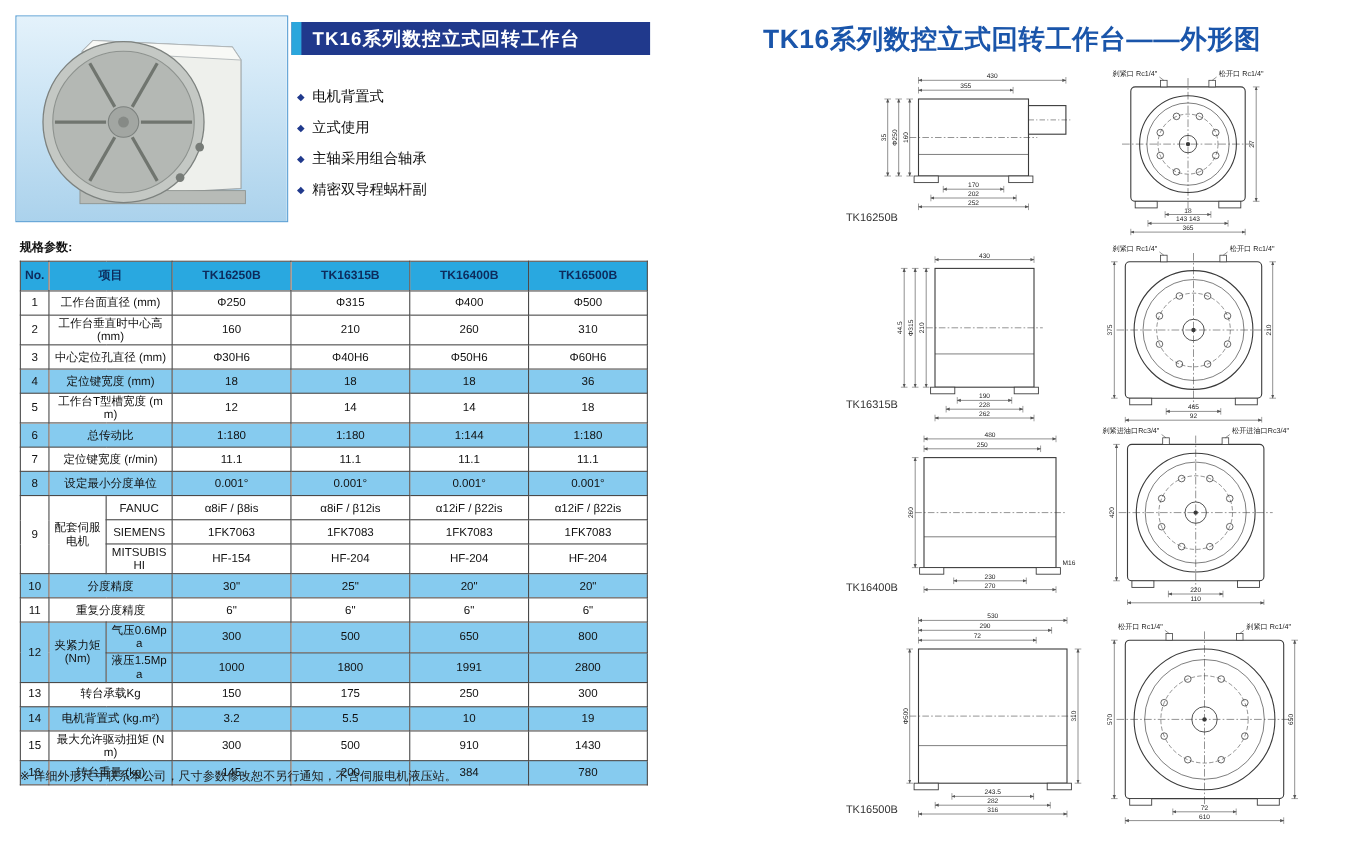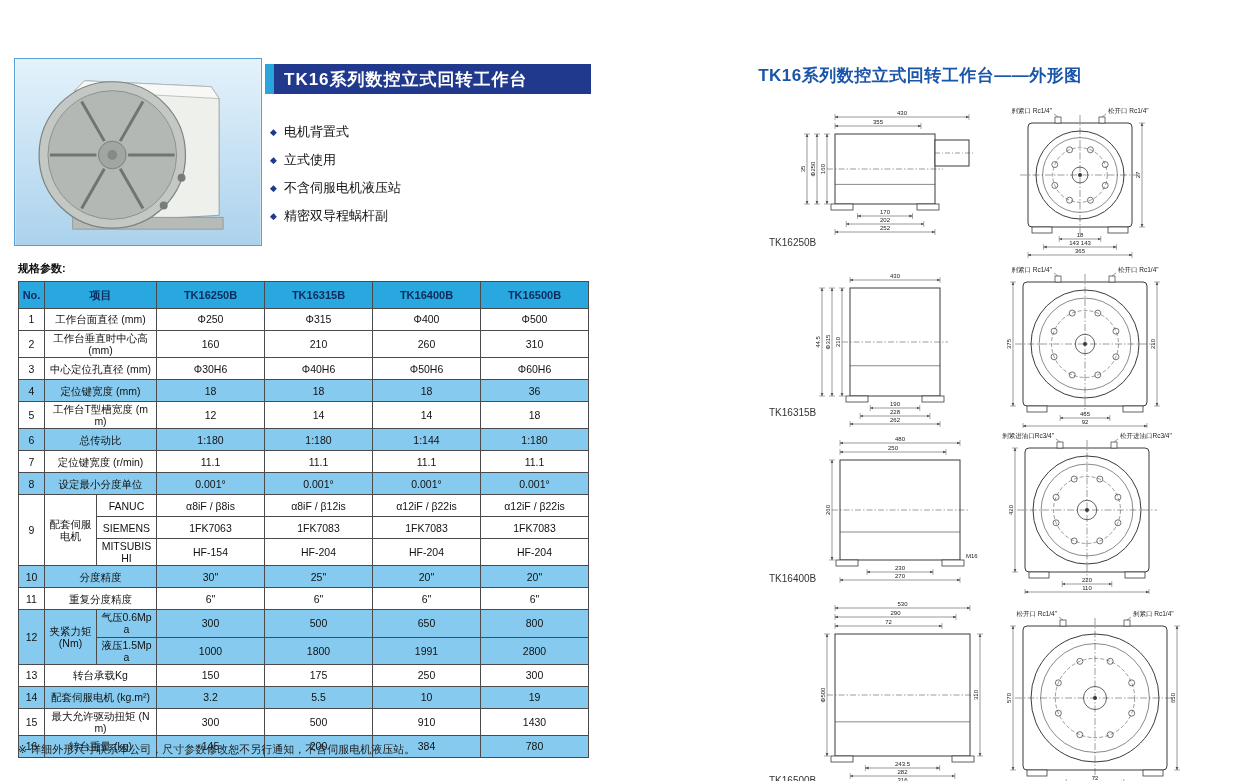--- a/index.html
+++ b/index.html
@@ -5,21 +5,21 @@
   *{margin:0;padding:0;box-sizing:border-box;}
   html,body{width:1240px;height:781px;}
   body{
     position:relative;background:#ffffff;overflow:hidden;
     font-family:"Liberation Sans","DejaVu Sans",sans-serif;color:#111;
   }
   :root{
     --banner-bg:#20398c; --banner-accent:#2ba6dc; --table-header:#29a8e0;
     --row-hl:#86cbef; --title-blue:#1a55aa; --photo-border:#5a9fd4;
   }
-  .page{position:absolute;inset:0;margin-top:44px;}
+  .page{position:absolute;inset:0;}
 
   
   .product-photo{position:absolute;left:14px;top:14px;width:248px;height:188px;
     border:1px solid var(--photo-border);}
   .banner{position:absolute;left:265px;top:20px;width:326px;height:30px;
     background:var(--banner-bg);display:flex;align-items:center;}
   .banner-accent{width:9px;height:100%;background:var(--banner-accent);flex:0 0 auto;}
   .banner-text{color:#fff;font-weight:bold;font-size:17px;letter-spacing:1px;padding-left:10px;white-space:nowrap;}
   .features{position:absolute;left:270px;top:74px;list-style:none;}
   .features li{display:flex;align-items:center;gap:7px;font-size:13px;padding:5px 0;}
@@ -28,21 +28,21 @@
   table.specs{position:absolute;left:18px;top:237px;width:570px;border-collapse:collapse;
     table-layout:fixed;font-size:10.5px;text-align:center;}
   table.specs th,table.specs td{border:1px solid #4a4a4a;padding:1px 2px;height:22px;line-height:1.15;
     overflow:hidden;word-break:break-all;}
   table.specs thead th{background:var(--table-header);color:#0d2b5c;font-weight:bold;height:27px;font-size:11px;}
   table.specs tr.hl td{background:var(--row-hl);}
   .footnote{position:absolute;left:18px;top:698px;font-size:11px;color:#222;}
 
   
   .right-title{position:absolute;left:640px;top:20px;width:560px;text-align:center;
-    font-size:17px;font-weight:bold;color:var(--title-blue);letter-spacing:.5px;white-space:nowrap;}
+    font-size:24px;font-weight:bold;color:var(--title-blue);letter-spacing:.5px;white-space:nowrap;}
   .drawing{position:absolute;left:765px;width:465px;}
   .drawing svg{display:block;}
   .drawing-label{position:absolute;left:4px;bottom:10px;font-size:10px;color:#333;}
 </style>
 </head>
 <body>
 
 <div class="page">
 
   <div class="product-photo">
@@ -83,21 +83,21 @@
     <li>
         <span class="bullet">◆</span>
         <span>电机背置式</span>
       </li>
     <li>
         <span class="bullet">◆</span>
         <span>立式使用</span>
       </li>
     <li>
         <span class="bullet">◆</span>
-        <span>不含伺服电机液压站</span>
+        <span>主轴采用组合轴承</span>
       </li>
     <li>
         <span class="bullet">◆</span>
         <span>精密双导程蜗杆副</span>
       </li>
   </ul>
 
   <div class="specs-label">规格参数:</div>
   <table class="specs">
     <colgroup>
@@ -242,21 +242,21 @@
         <tr>
           <td>13</td>
           <td colspan="2">转台承载Kg</td>
           <td>150</td>
           <td>175</td>
           <td>250</td>
           <td>300</td>
         </tr>
         <tr class="hl">
           <td>14</td>
-          <td colspan="2">配套伺服电机 (kg.m²)</td>
+          <td colspan="2">电机背置式 (kg.m²)</td>
           <td>3.2</td>
           <td>5.5</td>
           <td>10</td>
           <td>19</td>
         </tr>
         <tr>
           <td>15</td>
           <td colspan="2">最大允许驱动扭矩 (Nm)</td>
           <td>300</td>
           <td>500</td>

